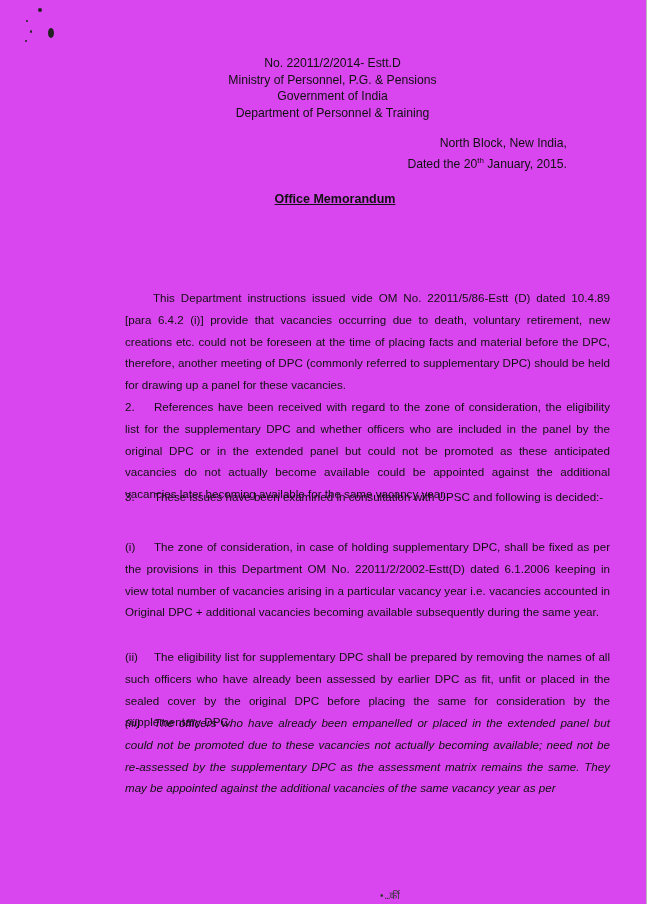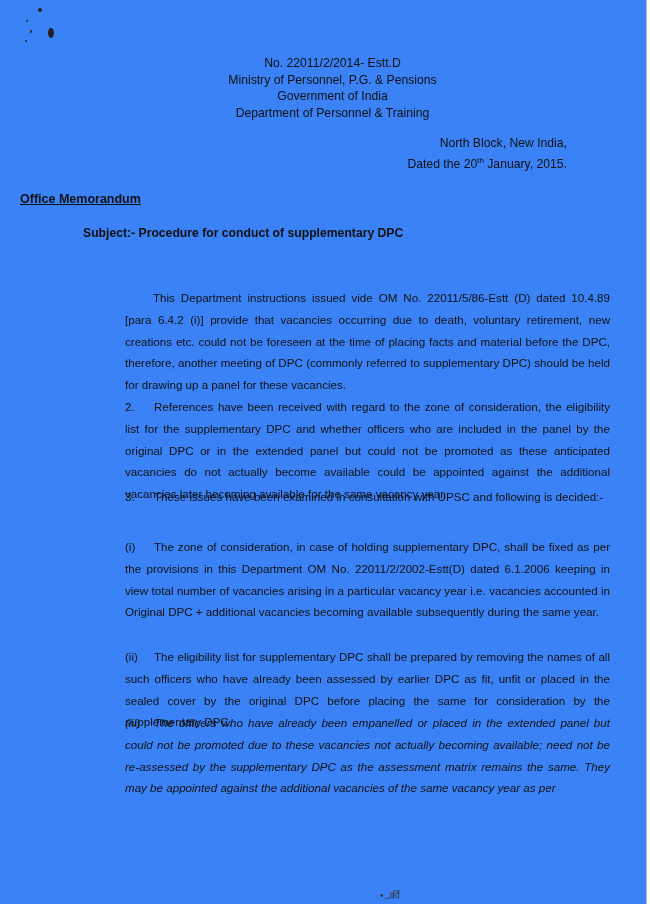--- a/index.html
+++ b/index.html
@@ -1,25 +1,25 @@
 <!DOCTYPE html>
 <html><head>
 <meta charset="utf-8">
 <style>
   html, body { margin: 0; padding: 0; background: #ffffff; }
   body { width: 650px; height: 904px; position: relative; overflow: hidden;
          font-family: "Liberation Sans", "DejaVu Sans", sans-serif; color: #111; }
-  .page { position: absolute; left: 0; top: 0; width: 650px; height: 904px; background: #3b82f6; }
+  .page { position: absolute; left: 0; top: 0; width: 650px; height: 904px; background: #d946ef; }
   .right-edge { position: absolute; right: 0; top: 0; width: 3px; height: 904px; background: #fff; border-left: 1px solid #bbb; }
   .speck { position: absolute; background: #222; border-radius: 50%; }
   .header-block { position: absolute; left: 0; width: 650px; top: 55px; text-align: center; font-size: 12.2px; line-height: 16.5px; }
   .header-block div { margin-left: 15px; }
   .place-block { position: absolute; right: 83px; top: 133px; text-align: right; font-size: 12.2px; line-height: 21px; }
   .place-block sup { font-size: 8px; vertical-align: 5px; line-height: 0; }
-  .om-title { position: absolute; left: 0; width: 650px; top: 192px; font-size: 12.5px; font-weight: bold; }
+  .om-title { position: absolute; left: 0; width: 650px; top: 192px; text-align: center; font-size: 12.5px; font-weight: bold; }
   .om-title span { text-decoration: underline; margin-left: 20px; }
   .subject { position: absolute; left: 83px; top: 226px; font-size: 12.2px; font-weight: bold; }
   .body-text { position: absolute; left: 84px; width: 485px; font-size: 11.6px; line-height: 21.8px; text-align: justify; margin-left: 41px; }
   .body-text .num { display: inline-block; width: 29px; }
   .para1 { top: 287px; text-indent: 28px; }
   .para2 { top: 396px; }
   .para3 { top: 486px; }
   .parai { top: 536px; }
   .paraii { top: 646px; }
   .paraiii { top: 712px; font-style: italic; }
@@ -45,21 +45,20 @@
     <div>Department of Personnel &amp; Training</div>
   </div>
 
   <div class="place-block">
     <div>North Block, New India,</div>
     <div><span>Dated the 20</span><sup>th</sup><span> January,  2015.</span></div>
   </div>
 
   <div class="om-title"><span>Office Memorandum</span></div>
 
-  <div class="subject">Subject:- Procedure for conduct of supplementary DPC</div>
 
   <div class="body-text para1"><span>This Department instructions issued vide OM No. 22011/5/86-Estt (D) dated 10.4.89 [para 6.4.2 (i)] provide that vacancies occurring due to death, voluntary retirement, new creations etc. could not be foreseen at the time of placing facts and material before the DPC, therefore, another meeting of DPC (commonly referred to supplementary DPC) should be held for drawing up a panel for these vacancies.</span></div>
 
   <div class="body-text para2"><span class="num">2.</span><span>References have been received with regard to the zone of consideration, the eligibility list for the supplementary DPC and whether officers who are included in the panel by the original DPC or in the extended panel but could not be promoted as these anticipated vacancies do not actually become available could be appointed against the additional vacancies later becoming available for the same vacancy year.</span></div>
 
   <div class="body-text para3"><span class="num">3.</span><span>These issues have been examined in consultation with UPSC and following is decided:-</span></div>
 
   <div class="body-text parai"><span class="num">(i)</span><span>The zone of consideration, in case of holding supplementary DPC, shall be fixed as per the provisions in this Department OM No. 22011/2/2002-Estt(D) dated 6.1.2006 keeping in view total number of vacancies arising in a particular vacancy year i.e. vacancies accounted in Original DPC + additional vacancies becoming available subsequently during the same year.</span></div>
 
   <div class="body-text paraii"><span class="num">(ii)</span><span>The eligibility list for supplementary DPC shall be prepared by removing the names of all such officers who have already been assessed by earlier DPC as fit, unfit or placed in the sealed cover by the original DPC before placing the same for consideration by the supplementary DPC.</span></div>

